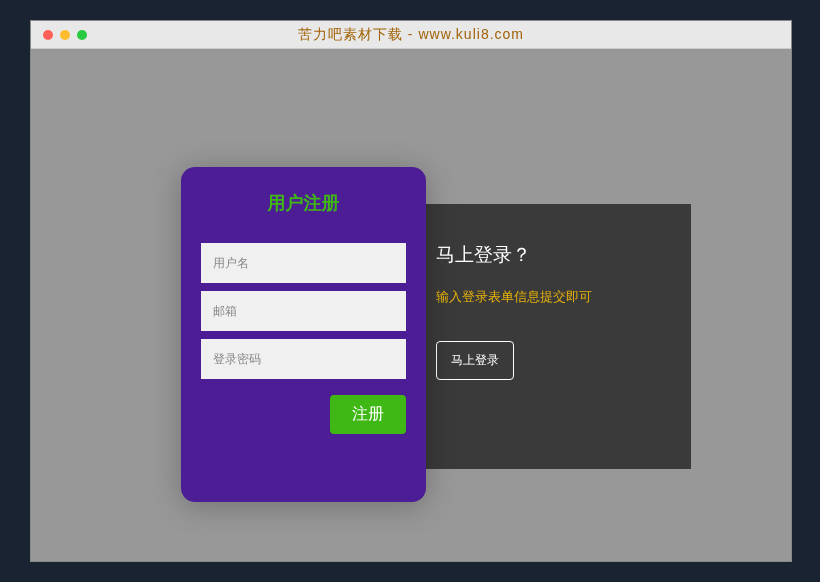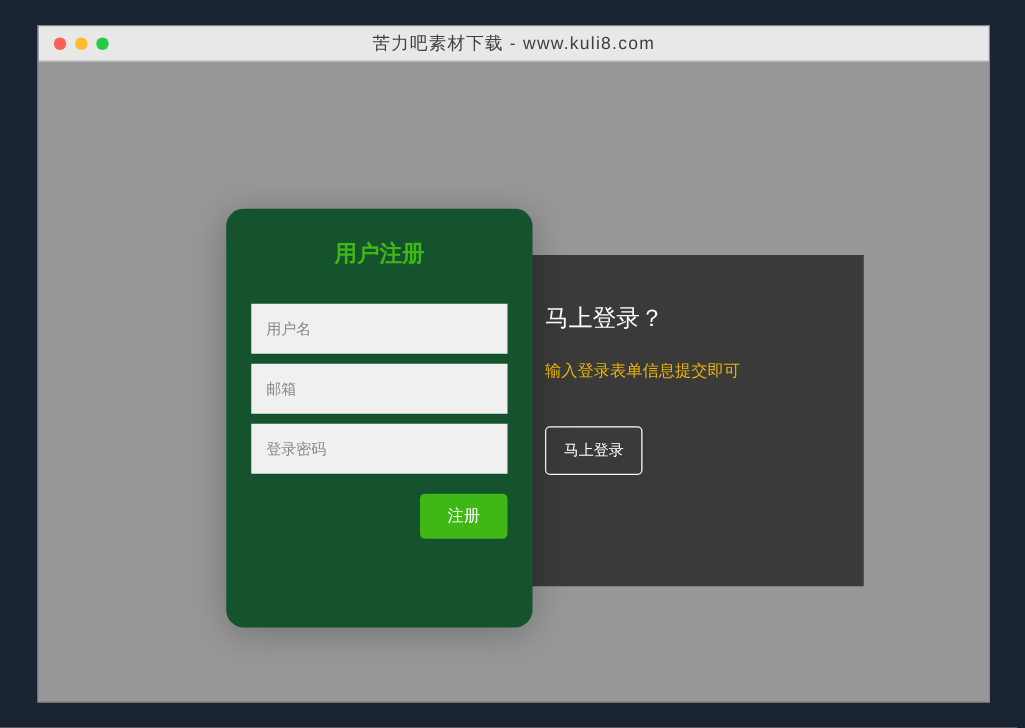--- a/index.html
+++ b/index.html
@@ -43,21 +43,21 @@
       border-radius: 50%;
     }
     .light-red { background: #ff5f57; }
     .light-yellow { background: #ffbd2e; }
     .light-green { background: #28ca42; }
     .window-title {
       position: absolute;
       left: 50%;
       transform: translateX(-50%);
       font-size: 14px;
-      color: #404040;
+      color: #a16207;
       letter-spacing: 1px;
     }
     .content-area {
       position: relative;
       width: 100%;
       height: calc(100% - 28px);
     }
     .dark-panel {
       position: absolute;
       top: 155px;
@@ -87,21 +87,21 @@
       font-size: 12px;
       background: transparent;
       cursor: pointer;
     }
     .register-card {
       position: absolute;
       top: 118px;
       left: 150px;
       width: 245px;
       height: 335px;
-      background: #14532d;
+      background: #4c1d95;
       border-radius: 14px;
       padding: 24px 20px 18px;
       box-shadow: 0 4px 30px rgba(0,0,0,0.25);
     }
     .card-title {
       text-align: center;
       color: #3fb815;
       font-size: 18px;
       font-weight: bold;
       margin-bottom: 28px;
@@ -123,21 +123,21 @@
     .submit-wrap {
       text-align: right;
       margin-top: 8px;
     }
     .submit-button {
       background: #3fb815;
       color: #fff;
       border: none;
       border-radius: 4px;
       padding: 9px 22px;
-      font-size: 13px;
+      font-size: 16px;
       cursor: pointer;
     }
   </style>
 </head>
 <body>
 
 <div class="browser-window">
   <div class="title-bar">
     <div class="traffic-lights">
       <div class="traffic-light light-red"></div>

